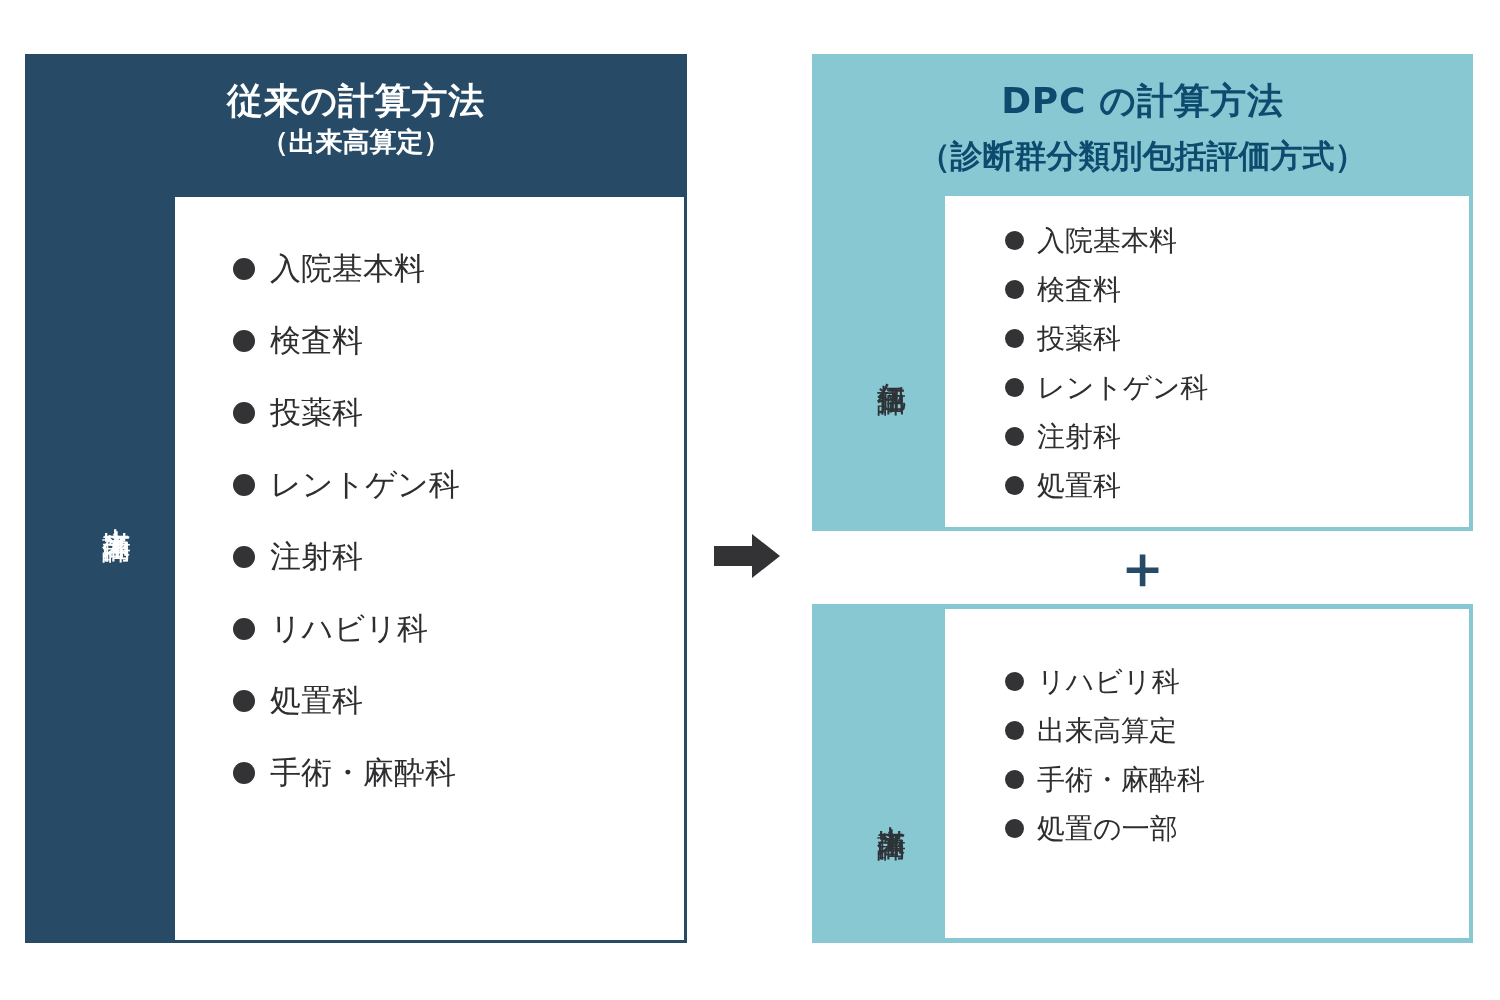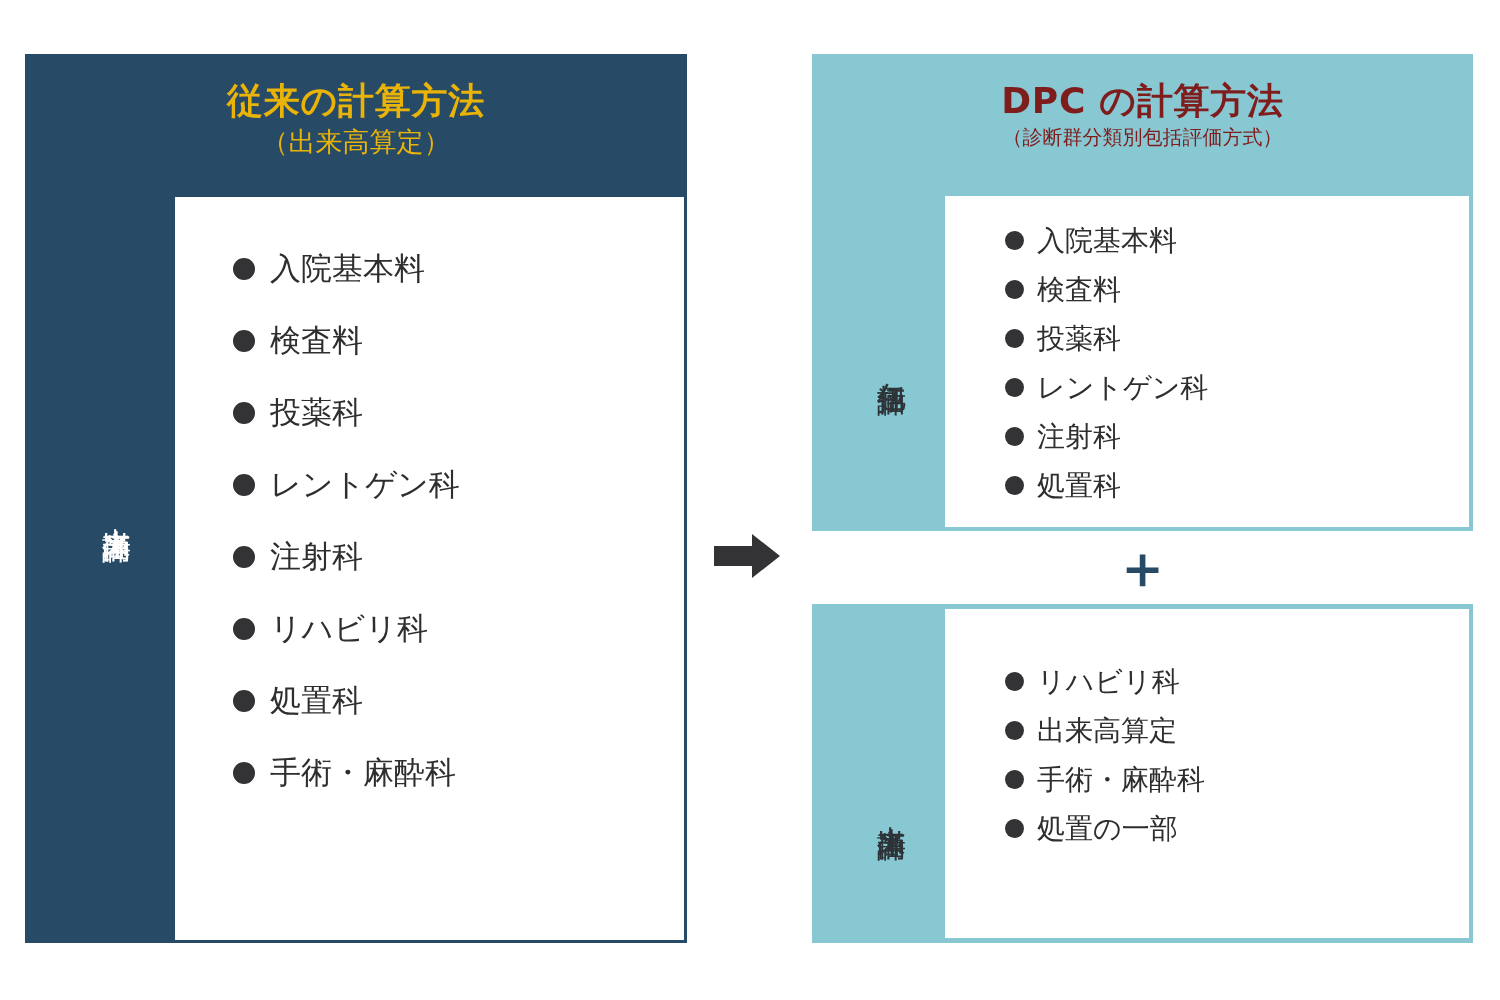--- a/index.html
+++ b/index.html
@@ -33,21 +33,21 @@
     text-align: center;
     line-height: 1.18;
   }
   .title-main {
     display: block;
     font-weight: bold;
     letter-spacing: 0.02em;
   }
   .title-sub {
     display: block;
-    font-weight: normal;
+    font-weight: bold;
   }
 
   .vlabel {
     position: absolute;
     writing-mode: vertical-rl;
     text-orientation: upright;
     font-weight: normal;
     letter-spacing: 0.06em;
     white-space: nowrap;
     text-align: center;
@@ -84,21 +84,21 @@
   
   #left-panel {
     left: 25px;
     top: 54px;
     width: 662px;
     height: 889px;
     background: #274a66;
   }
   #left-panel .panel-title {
     top: 26px;
-    color: #eab308;
+    color: #ffffff;
   }
   #left-panel .title-main { font-size: 36px; }
   #left-panel .title-sub  { font-size: 27px; margin-top: 4px; }
 
   #left-vlabel {
     left: 56px;
     top: 340px;
     width: 56px;
     height: 230px;
     color: #ffffff;
@@ -139,24 +139,24 @@
   
   #right-top-panel {
     left: 812px;
     top: 54px;
     width: 661px;
     height: 477px;
     background: #87c8d2;
   }
   #right-top-panel .panel-title {
     top: 26px;
-    color: #7f1d1d;
+    color: #0c4a6e;
   }
   #right-top-panel .title-main { font-size: 36px; }
-  #right-top-panel .title-sub  { font-size: 20px; margin-top: 4px; }
+  #right-top-panel .title-sub  { font-size: 32px; margin-top: 16px; }
 
   #right-top-vlabel {
     left: 48px;
     top: 216px;
     width: 52px;
     height: 186px;
     color: #2e3338;
     font-size: 29px;
   }
 

